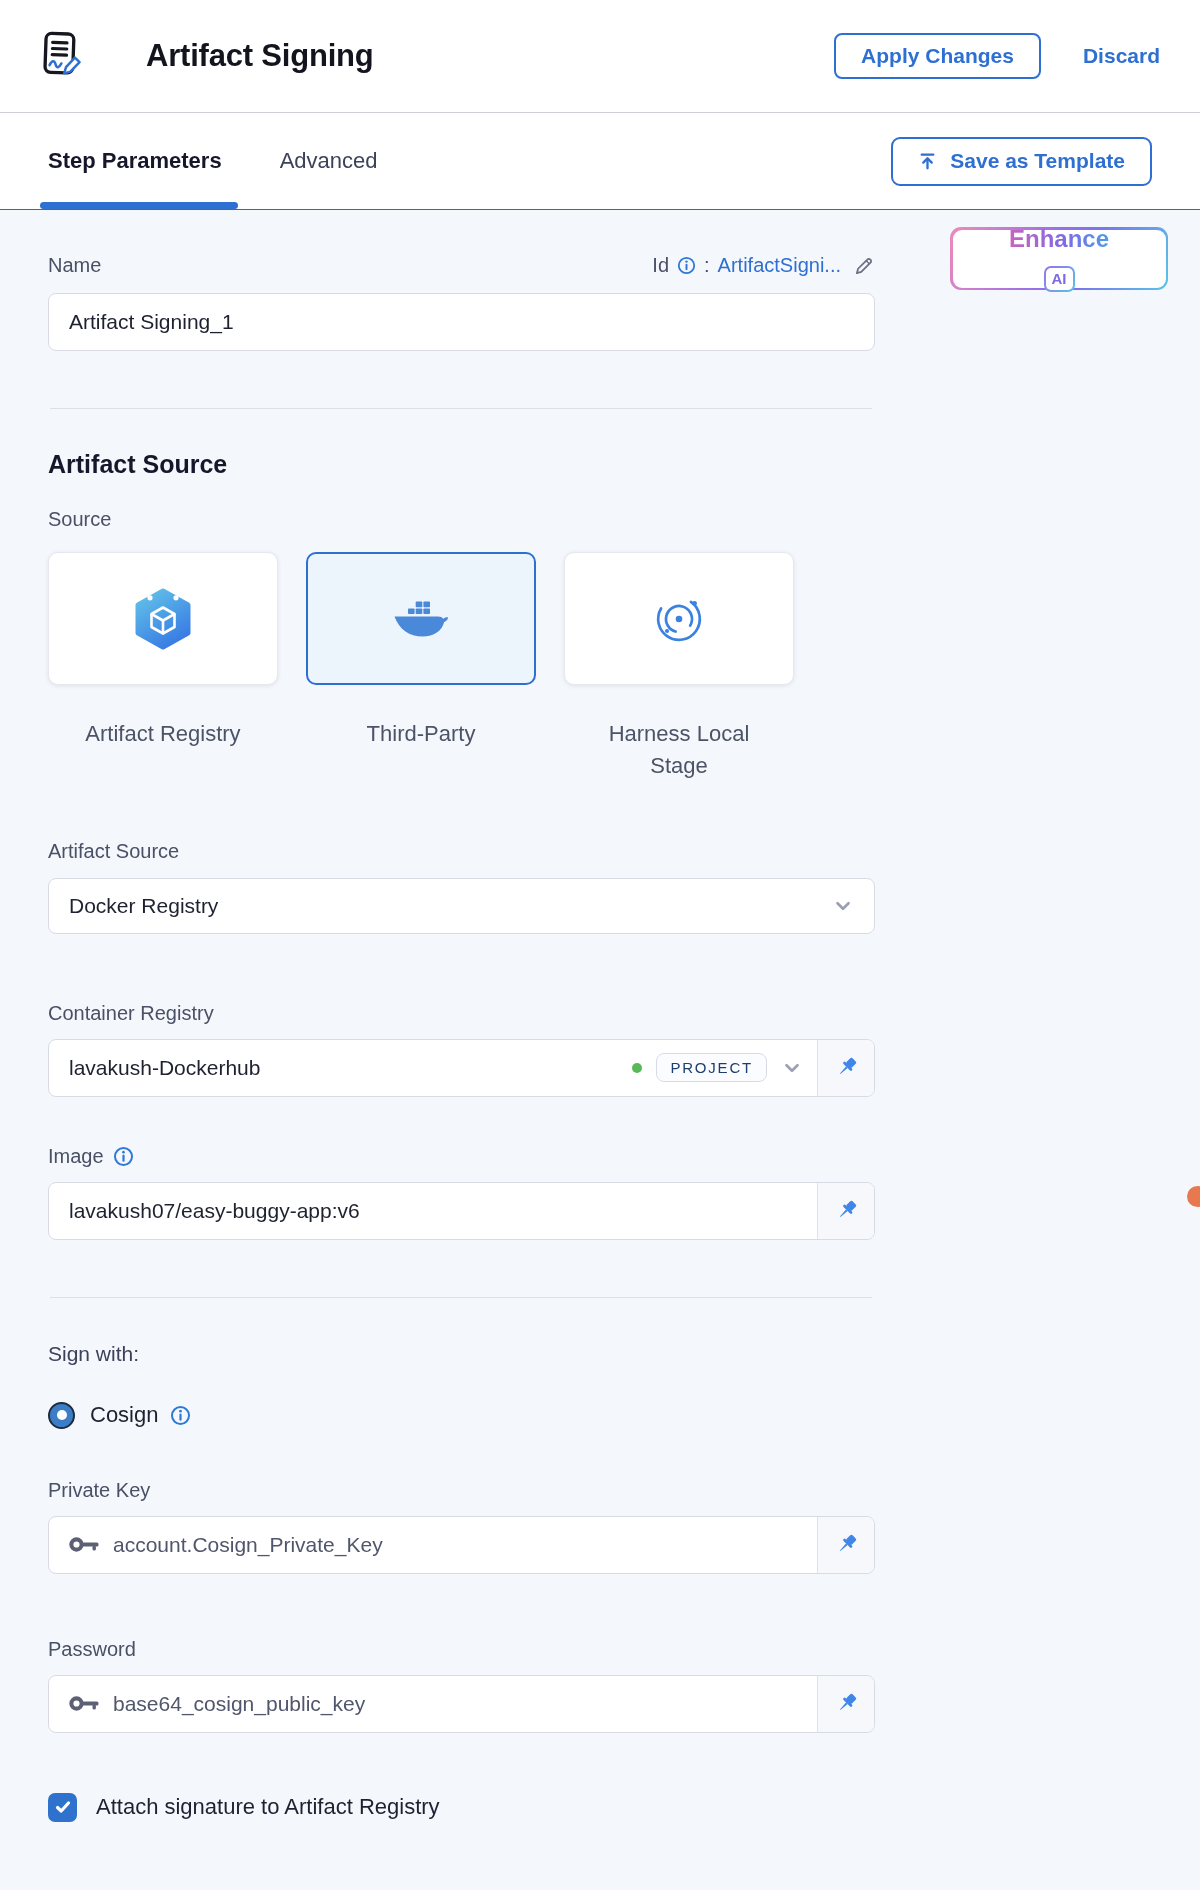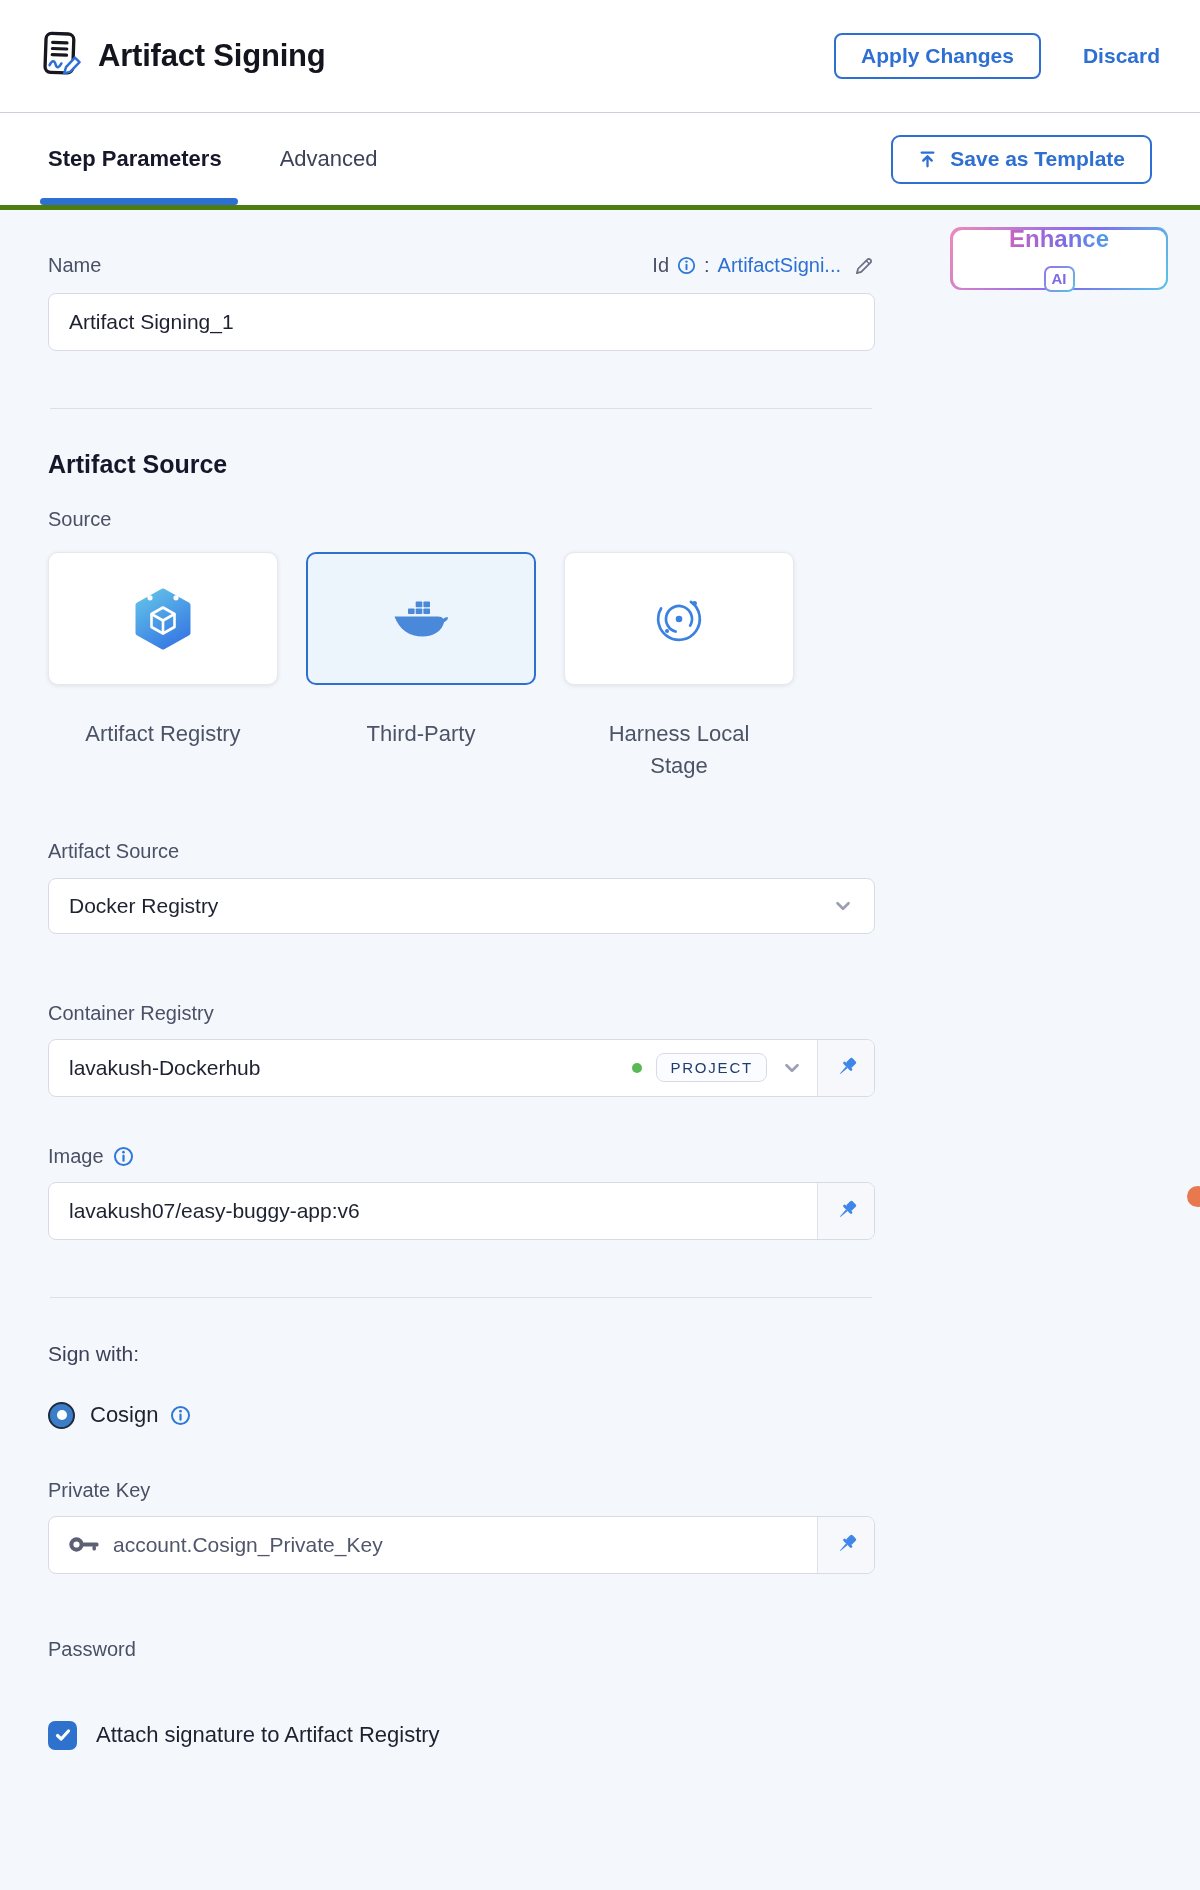--- a/index.html
+++ b/index.html
@@ -1,29 +1,29 @@
 <!DOCTYPE html>
 <html><head>
 <meta charset="utf-8">
 <style>
   * { margin:0; padding:0; box-sizing:border-box; }
   html,body { background:#e9edf3; }
   body { font-family:"Liberation Sans","DejaVu Sans",sans-serif; }
   .page { width:1200px; height:1890px; position:relative; overflow:hidden; background:#f4f8fc; margin:0 auto; }
 
   
-  .hdr { height:113px; background:#fff; border-bottom:1px solid #cdd0da; display:flex; align-items:center; padding:0 40px; }
+  .hdr { height:113px; background:#fff; border-bottom:1px solid #cdd0da; display:flex; align-items:center; padding:0 40px;gap:48px; }
   .hdr-icon { width:42px; height:54px; display:flex; align-items:center; justify-content:center; }
   .page-title { font-size:31px; font-weight:700; color:#14141f; margin-left:16px; letter-spacing:-0.2px; }
   .hdr-actions { margin-left:auto; display:flex; align-items:center; gap:42px; }
   .btn-outline { background:#fff; border:2px solid #2e6fd2; color:#2e6fd2; font-family:inherit; font-size:21px; font-weight:700; border-radius:8px; height:46px; padding:0 25px; cursor:pointer; display:flex; align-items:center; }
   .link-btn { color:#2e6fd2; font-size:21px; font-weight:700; cursor:pointer; text-decoration:none; }
 
   
-  .tabbar { height:97px; background:#fff; border-bottom:5px solid #4d7c0f; display:flex; align-items:center; padding:0 48px; }
+  .tabbar { height:97px; background:#fff; border-bottom:1px solid #4d7c0f; display:flex; align-items:center; padding:0 48px; }
   .tab { height:100%; display:flex; align-items:center; position:relative; font-size:22px; color:#3c4258; cursor:pointer; margin-right:58px; }
   .tab.active { font-weight:700; color:#17172b; }
   .tab.active::after { content:""; position:absolute; left:-8px; right:-16px; bottom:0; height:7px; background:#2e6fd2; border-radius:4px; }
   .save-tpl { margin-left:auto; gap:13px; height:49px; border-radius:9px; font-size:21px; }
 
   
   .content { position:relative; padding:44px 0 0 48px; }
   .main-col { width:827px; }
   .field-label { font-size:20px; color:#4a5065; }
   .label-row { display:flex; justify-content:space-between; align-items:center; margin-bottom:16px; }
@@ -330,20 +330,41 @@
                 <rect x="8.3" y="1.6" width="7.4" height="8" rx="1.6"></rect>
                 <rect x="6.3" y="9" width="11.4" height="2.6" rx="1.3"></rect>
                 <path d="M10.9 11.6 h2.2 l-0.75 8.6 c-0.05 0.6 -0.65 0.6 -0.7 0 Z"></path>
               </g>
             </svg>
         </div>
       </div>
 
       
       <div class="field-label field-block-label pw-label">Password</div>
+      <div class="input-group">
+        <div class="input-main">
+          <span class="key-ic">
+            <svg width="30" height="17" viewBox="0 0 30 16" fill="#5d6074">
+                <path fill-rule="evenodd" d="M7.5 0.8 a7.2 7.2 0 1 0 0 14.4 a7.2 7.2 0 0 0 0 -14.4 Z M7.5 4.9 a3.1 3.1 0 1 1 0 6.2 a3.1 3.1 0 0 1 0 -6.2 Z"></path>
+                <rect x="13.5" y="6" width="16" height="4" rx="1.6"></rect>
+                <rect x="23.5" y="9" width="3.4" height="5" rx="1.5"></rect>
+              </svg>
+          </span>
+          <span class="input-value secret-value">base64_cosign_public_key</span>
+        </div>
+        <div class="pin-section">
+          <svg width="25" height="25" viewBox="0 0 24 24">
+              <g transform="rotate(45 12 12)" fill="#3f86e8">
+                <rect x="8.3" y="1.6" width="7.4" height="8" rx="1.6"></rect>
+                <rect x="6.3" y="9" width="11.4" height="2.6" rx="1.3"></rect>
+                <path d="M10.9 11.6 h2.2 l-0.75 8.6 c-0.05 0.6 -0.65 0.6 -0.7 0 Z"></path>
+              </g>
+            </svg>
+        </div>
+      </div>
 
       
       <div class="checkbox-row">
         <span class="checkbox">
           <svg width="18" height="18" viewBox="0 0 18 18" fill="none" stroke="#fff" stroke-width="3.2" stroke-linecap="round" stroke-linejoin="round">
               <polyline points="3.5,9.5 7.2,13 14.5,5"></polyline>
             </svg>
         </span>
         <span class="checkbox-label">Attach signature to Artifact Registry</span>
       </div>

